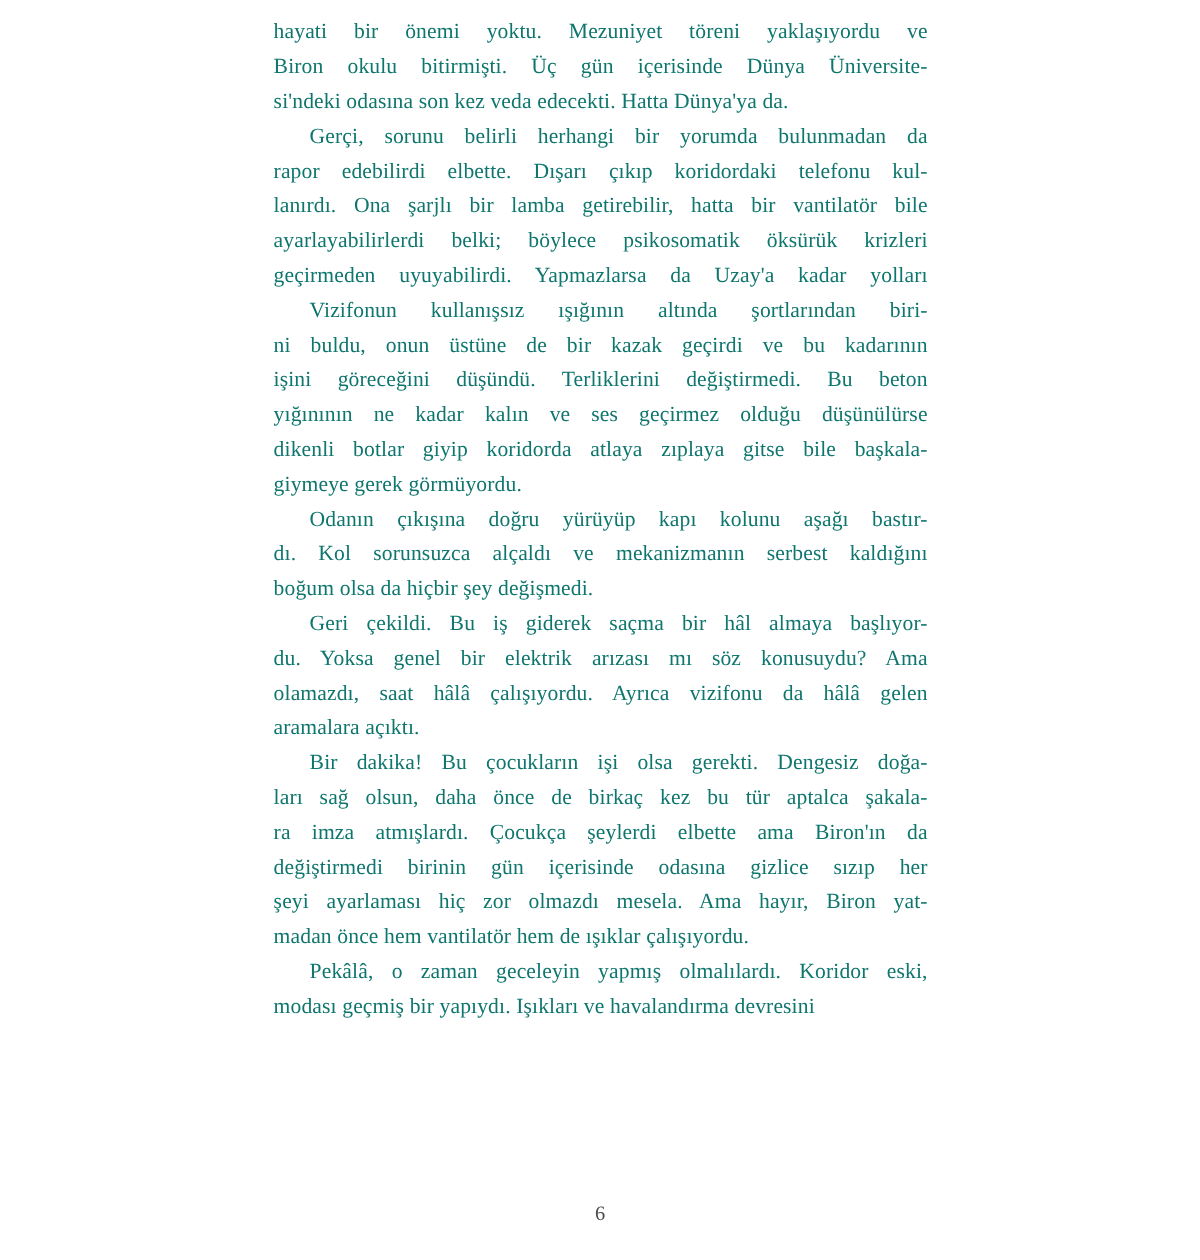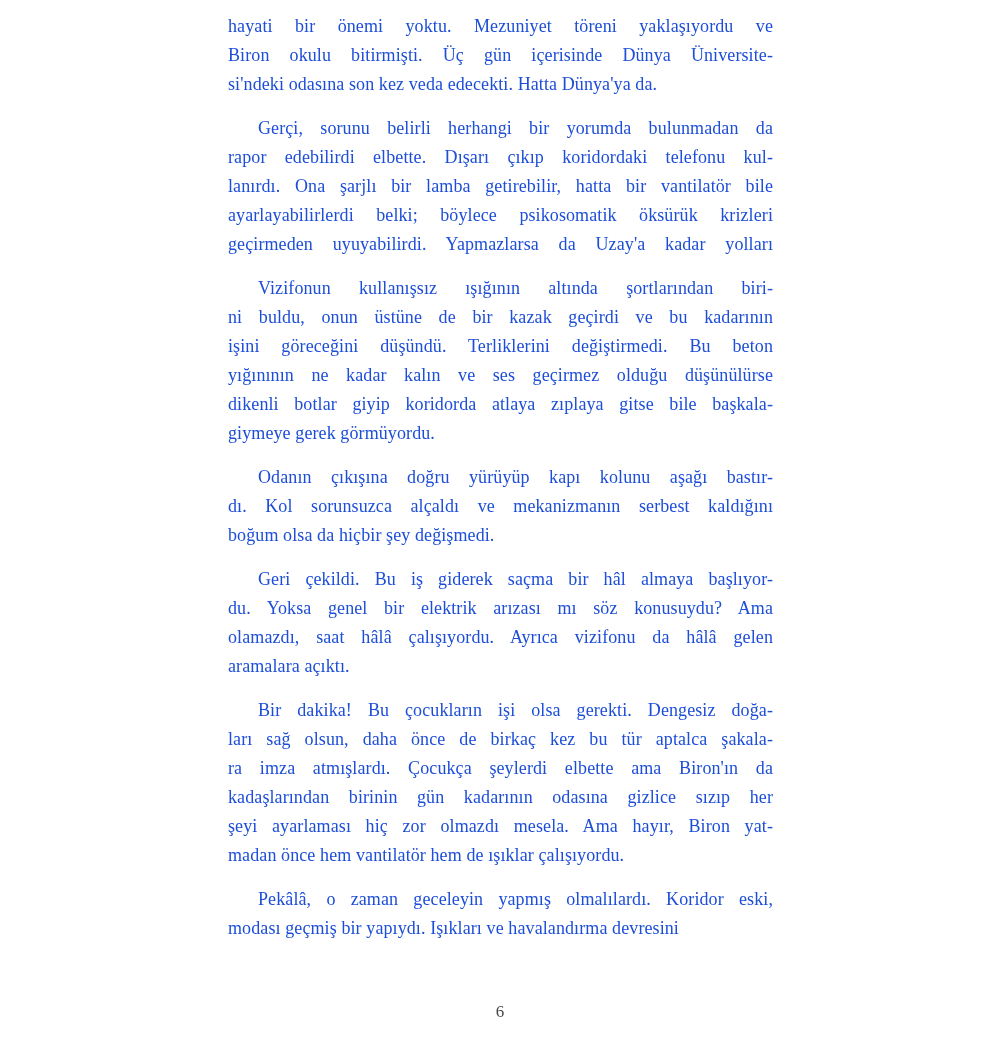--- a/index.html
+++ b/index.html
@@ -26,28 +26,27 @@
     width: 545px;
     color: #333333;
   }
   .line {
     font-size: 18px;
     line-height: 29px;
     letter-spacing: 0.1px;
     text-align: justify;
     text-align-last: justify;
     white-space: nowrap;
-    color: #1d4ed8;
+    color: #0f766e;
   }
   .line.para-end {
     text-align-last: left;
   }
   .line.indent {
     text-indent: 30px;
-    margin-top: 15px;
   }
   .page-number {
     position: absolute;
     left: 0;
     top: 1001px;
     width: 1000px;
     text-align: center;
     font-size: 17px;
     line-height: 22px;
     color: #4a4a4a;
@@ -75,20 +74,20 @@
       <div class="line indent">Odanın çıkışına doğru yürüyüp kapı kolunu aşağı bastır-</div>
       <div class="line">dı. Kol sorunsuzca alçaldı ve mekanizmanın serbest kaldığını</div>
       <div class="line para-end">boğum olsa da hiçbir şey değişmedi.</div>
       <div class="line indent">Geri çekildi. Bu iş giderek saçma bir hâl almaya başlıyor-</div>
       <div class="line">du. Yoksa genel bir elektrik arızası mı söz konusuydu? Ama</div>
       <div class="line">olamazdı, saat hâlâ çalışıyordu. Ayrıca vizifonu da hâlâ gelen</div>
       <div class="line para-end">aramalara açıktı.</div>
       <div class="line indent">Bir dakika! Bu çocukların işi olsa gerekti. Dengesiz doğa-</div>
       <div class="line">ları sağ olsun, daha önce de birkaç kez bu tür aptalca şakala-</div>
       <div class="line">ra imza atmışlardı. Çocukça şeylerdi elbette ama Biron'ın da</div>
-      <div class="line">kadaşlarından birinin gün kadarının odasına gizlice sızıp her</div>
+      <div class="line">değiştirmedi birinin gün içerisinde odasına gizlice sızıp her</div>
       <div class="line">şeyi ayarlaması hiç zor olmazdı mesela. Ama hayır, Biron yat-</div>
       <div class="line para-end">madan önce hem vantilatör hem de ışıklar çalışıyordu.</div>
       <div class="line indent">Pekâlâ, o zaman geceleyin yapmış olmalılardı. Koridor eski,</div>
       <div class="line para-end">modası geçmiş bir yapıydı. Işıkları ve havalandırma devresini</div>
     </div>
   <div class="page-number">6</div>
 </div>
 
 </body></html>

